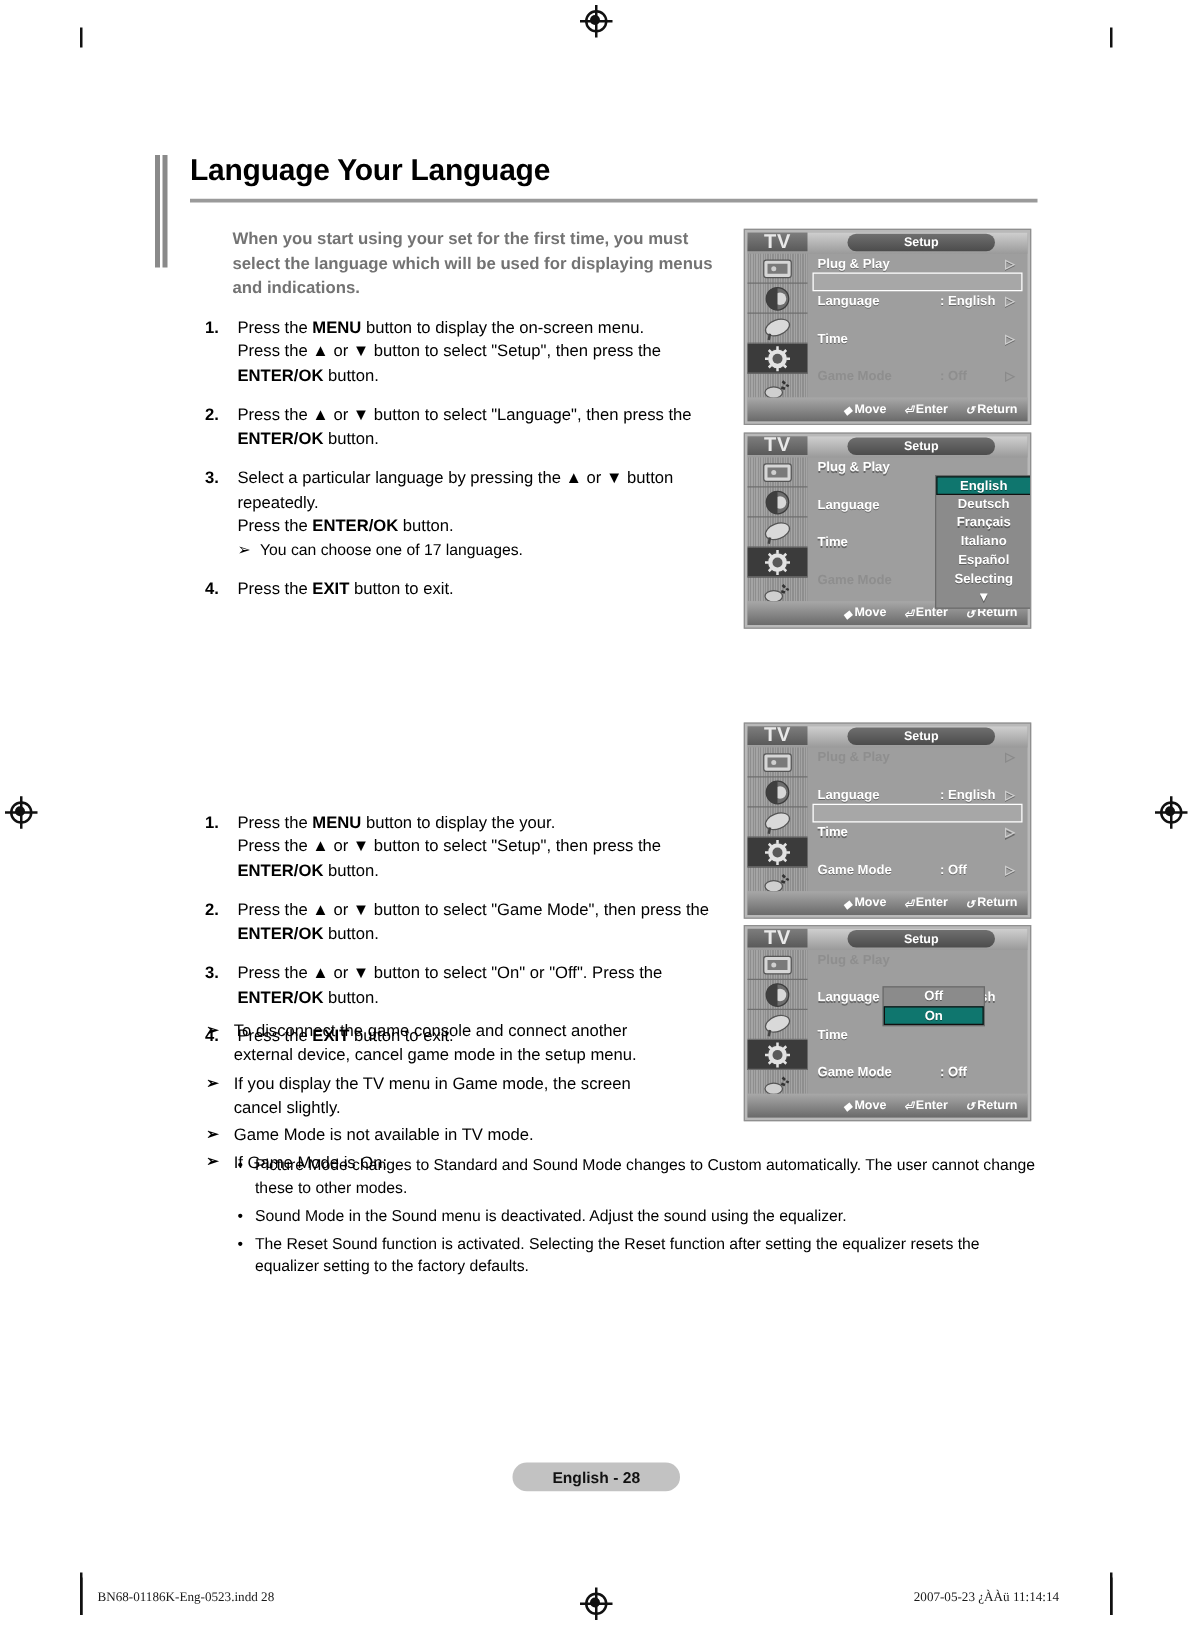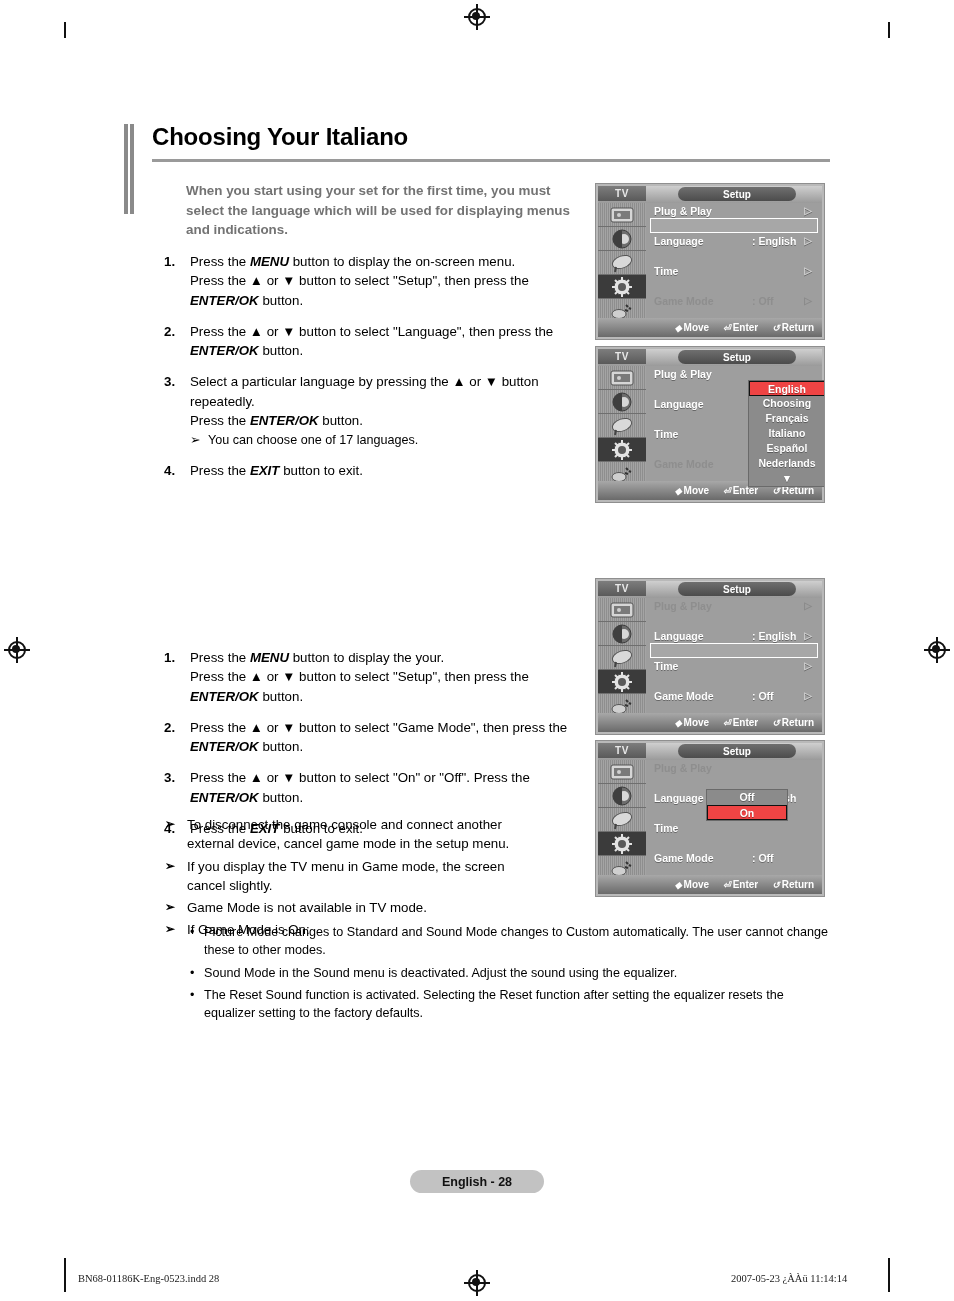--- a/index.html
+++ b/index.html
@@ -34,21 +34,21 @@
   }
   .sec-rule{position:absolute;height:3px;background:#9a9a9a;}
 
   .intro{
     font-size:13.4px;font-weight:bold;line-height:1.47;color:#737373;
   }
   .steps{margin:0;padding:0;list-style:none;}
   .step{display:flex;font-size:13.3px;line-height:1.45;margin-top:12px;}
   .step .num{width:26px;flex:none;font-weight:bold;}
   .step .txt{flex:1;}
-  .step b{font-weight:bold;font-style:italic;}
+  .step b{font-weight:bold;}
 
   .note{display:flex;font-size:13.3px;line-height:1.45;margin-top:3px;}
   .note .bullet{width:22px;flex:none;font-weight:bold;font-size:12px;line-height:1.55;}
   .note .txt{flex:1;}
   .subnote{display:flex;font-size:12.6px;line-height:1.45;margin-top:4px;}
   .subnote .bullet{width:14px;flex:none;}
   .subnote .txt{flex:1;}
 
   sup{font-size:8px;vertical-align:super;font-weight:bold;}
 
@@ -62,21 +62,21 @@
     overflow:hidden;
   }
   .osd-inner{position:absolute;inset:2px;background:#9e9e9e;}
   .osd-top{
     position:absolute;left:0;top:0;right:0;height:17px;
     background:linear-gradient(#cfcfcf,#9a9a9a);
   }
   .osd-tv{
     position:absolute;left:0;top:0;width:48px;height:15px;
     background:linear-gradient(#7d7d7d,#5a5a5a);
-    color:#e9e9e9;font-weight:bold;font-size:10px;
+    color:#e9e9e9;font-weight:bold;font-size:16px;
     display:flex;align-items:center;justify-content:center;
     letter-spacing:0.5px;
   }
   .osd-pill{
     position:absolute;left:80px;top:1px;width:118px;height:14px;
     background:linear-gradient(#6f6f6f,#4c4c4c);
     border-radius:8px;
     color:#fff;font-weight:bold;font-size:10px;
     display:flex;align-items:center;justify-content:center;
   }
@@ -126,21 +126,21 @@
     background:#8b8b8b;
     border:1px solid #6a6a6a;
     z-index:5;
   }
   .osd-list div{
     height:15px;line-height:15px;text-align:center;
     font-size:10.5px;font-weight:bold;color:#ffffff;
     text-shadow:0 1px 0 rgba(0,0,0,.35);
   }
   .osd-list div.sel{
-    background:#ef4444;border:1.5px solid #111;box-sizing:border-box;
+    background:#0f766e;border:1.5px solid #111;box-sizing:border-box;
     color:#fff;
   }
 
   
   .pagebadge{
     position:absolute;
     background:#c2c2c2;border-radius:12px;
     font-size:12.5px;font-weight:bold;color:#111;
     display:flex;align-items:center;justify-content:center;
   }
@@ -174,21 +174,21 @@
   <div class="tick" style="left:64px;top:22px;width:2px;height:16px;"></div>
   <div class="tick" style="left:888px;top:22px;width:2px;height:16px;"></div>
   <div class="tick" style="left:64px;top:1258px;width:2px;height:34px;"></div>
   <div class="tick" style="left:888px;top:1258px;width:2px;height:34px;"></div>
 
   <div class="section" style="left:124px;top:124px;width:706px;">
     <div class="sec-bars" style="height:90px;">
       <i class="b1" style="height:90px;"></i>
         <i class="b2" style="height:90px;"></i>
     </div>
-    <h1 class="sec-title">Choosing Your Italiano</h1>
+    <h1 class="sec-title">Language Your Language</h1>
     <div class="sec-rule" style="left:28px;top:35px;width:678px;"></div>
   </div>
 
   <div style="position:absolute;left:186px;top:181px;width:392px;">
     <div class="intro">When you start using your set for the first time, you must select the language which will be used for displaying menus and indications.</div>
   </div>
 
   <div style="position:absolute;left:164px;top:240px;width:420px;">
     <ul class="steps" id="s1-steps">
         <li class="step">
@@ -361,25 +361,25 @@
             <span class="val">:</span>
           </div>
           <div class="osd-row" style="top: 60px;">
             <span class="lbl">Blue Screen</span>
             <span class="val">:</span>
           </div>
           <div class="osd-more" style="top: 120px;">▽More</div>
         </div>
       <div class="osd-list" style="left:150px;top:31px;width:76px;">
           <div class="sel">English</div>
-          <div>Choosing</div>
+          <div>Deutsch</div>
           <div>Français</div>
           <div>Italiano</div>
           <div>Español</div>
-          <div>Nederlands</div>
+          <div>Selecting</div>
           <div>▼</div>
         </div>
       <div class="osd-bot">
         <span>
             <i class="k">◆</i>
             <b>Move</b>
           </span>
         <span>
             <i class="k">⏎</i>
             <b>Enter</b>

